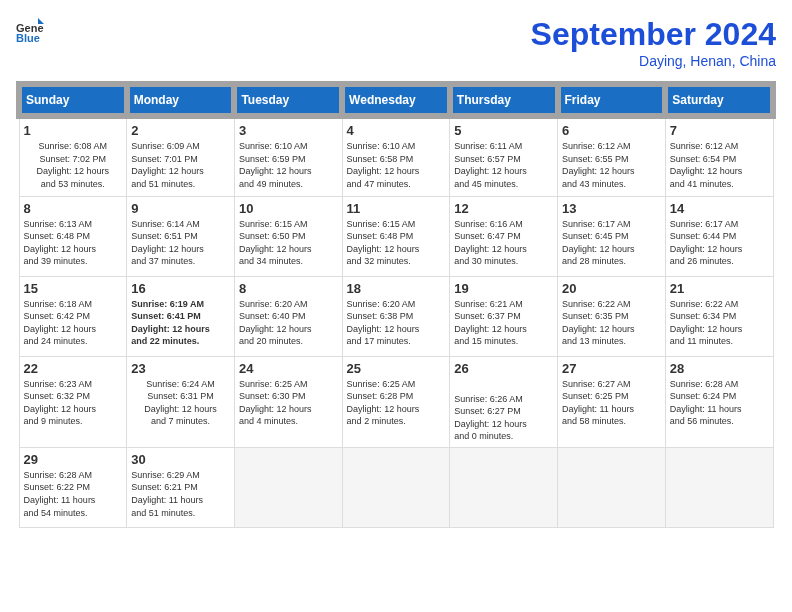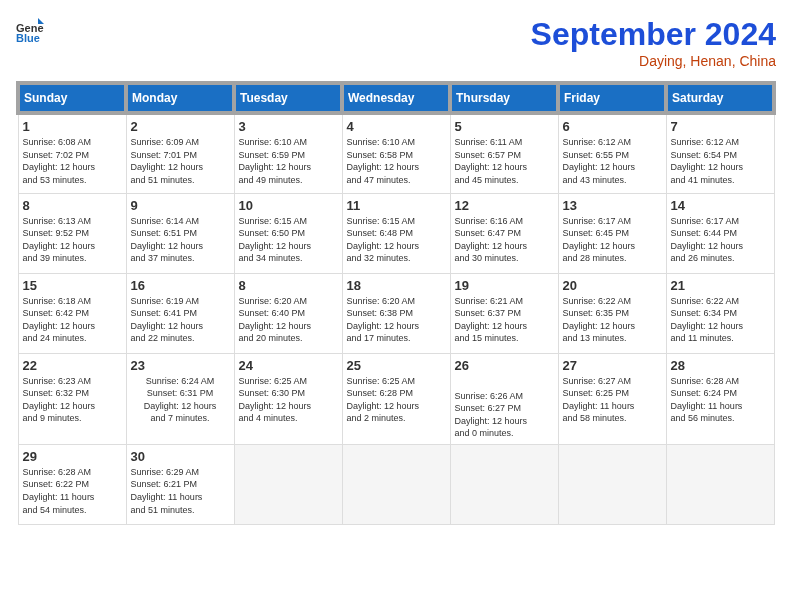--- a/index.html
+++ b/index.html
@@ -28,35 +28,35 @@
     .title-block {
       text-align: right;
     }
     .month-title {
       font-size: 32px;
       font-weight: bold;
       color: #1d4ed8;
     }
     .location {
       font-size: 14px;
-      color: #c2410c;
+      color: #1d4ed8;
     }
     table {
       width: 100%;
       border-collapse: collapse;
       table-layout: fixed;
     }
     th {
       background: #1a6fc4;
       color: #fff;
       font-size: 12px;
       font-weight: bold;
       padding: 6px 4px;
       text-align: left;
-      border: 4px solid #a3a3a3;
+      border: 6px solid #a3a3a3;
     }
     td {
       border: 1px solid #ddd;
       vertical-align: top;
       padding: 4px;
       font-size: 9.5px;
       color: #333;
       height: 80px;
       background: #fff;
     }
@@ -101,21 +101,21 @@
       <th>Wednesday</th>
       <th>Thursday</th>
       <th>Friday</th>
       <th>Saturday</th>
     </tr>
   </thead>
   <tbody id="calendar-body">
   <tr>
         <td>
           <span class="day-num">1</span>
-          <div class="cell-info" style="white-space: pre-line;">Sunrise: 6:08 AM
+          <div class="cell-info" style="white-space: pre-line; text-align: center;">Sunrise: 6:08 AM
 Sunset: 7:02 PM
 Daylight: 12 hours
 and 53 minutes.</div>
         </td>
         <td>
           <span class="day-num">2</span>
           <div class="cell-info" style="white-space: pre-line;">Sunrise: 6:09 AM
 Sunset: 7:01 PM
 Daylight: 12 hours
 and 51 minutes.</div>
@@ -153,21 +153,21 @@
           <div class="cell-info" style="white-space: pre-line;">Sunrise: 6:12 AM
 Sunset: 6:54 PM
 Daylight: 12 hours
 and 41 minutes.</div>
         </td>
       </tr>
       <tr>
         <td>
           <span class="day-num">8</span>
           <div class="cell-info" style="white-space: pre-line;">Sunrise: 6:13 AM
-Sunset: 9:52 PM
+Sunset: 6:48 PM
 Daylight: 12 hours
 and 39 minutes.</div>
         </td>
         <td>
           <span class="day-num">9</span>
           <div class="cell-info" style="white-space: pre-line;">Sunrise: 6:14 AM
 Sunset: 6:51 PM
 Daylight: 12 hours
 and 37 minutes.</div>
         </td>
@@ -210,21 +210,21 @@
       <tr>
         <td>
           <span class="day-num">15</span>
           <div class="cell-info" style="white-space: pre-line;">Sunrise: 6:18 AM
 Sunset: 6:42 PM
 Daylight: 12 hours
 and 24 minutes.</div>
         </td>
         <td>
           <span class="day-num">16</span>
-          <div class="cell-info" style="white-space: pre-line;">Sunrise: 6:19 AM
+          <div class="cell-info" style="white-space: pre-line; font-weight: bold;">Sunrise: 6:19 AM
 Sunset: 6:41 PM
 Daylight: 12 hours
 and 22 minutes.</div>
         </td>
         <td>
           <span class="day-num">8</span>
           <div class="cell-info" style="white-space: pre-line;">Sunrise: 6:20 AM
 Sunset: 6:40 PM
 Daylight: 12 hours
 and 20 minutes.</div>

